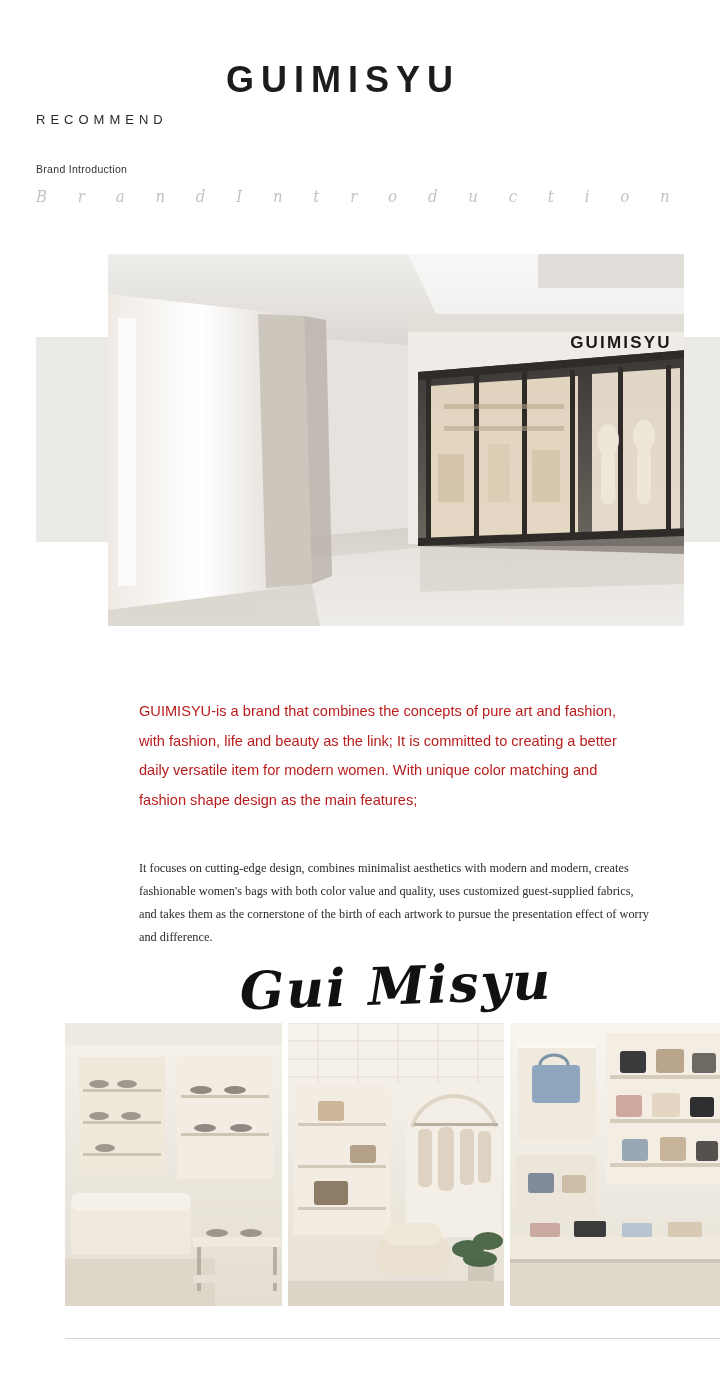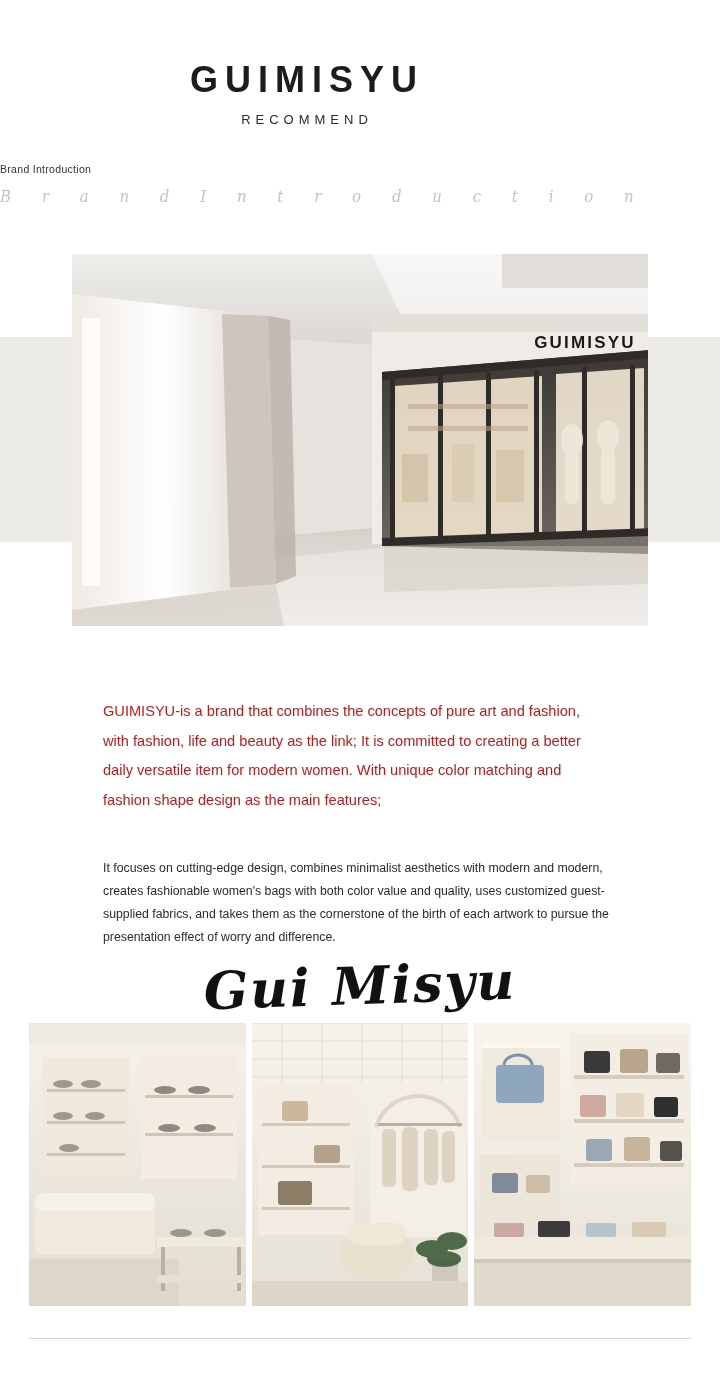--- a/index.html
+++ b/index.html
@@ -14,35 +14,35 @@
     color: #222;
     overflow: hidden;
     position: relative;
   }
 
   .page {
     position: relative;
     width: 614px;
     height: 1400px;
     background: #ffffff;
+    margin-left: 36px;
   }
 
   
   .brand-title {
     text-align: center;
     font-family: "Liberation Sans", sans-serif;
     font-weight: bold;
     font-size: 36px;
     letter-spacing: 7px;
     color: #1c1c1c;
     padding-top: 62px;
     line-height: 1;
   }
   .brand-sub {
-    text-align: center;
     font-size: 13px;
     letter-spacing: 5px;
     color: #2a2a2a;
     margin-top: 14px;
     font-weight: normal;
   }
 
   .intro-label {
     text-align: left;
     font-size: 10.5px;
@@ -97,20 +97,21 @@
     color: #b91c1c;
   }
   .copy-second {
     position: absolute;
     left: 103px;
     top: 845px;
     width: 515px;
     font-size: 12.3px;
     line-height: 1.85;
     color: #2a2a2a;
+    font-family: Liberation Serif, serif;
   }
 
   
   .signature {
     position: absolute;
     left: 0;
     top: 955px;
     width: 720px;
     text-align: center;
     font-family: "DejaVu Serif", serif;

